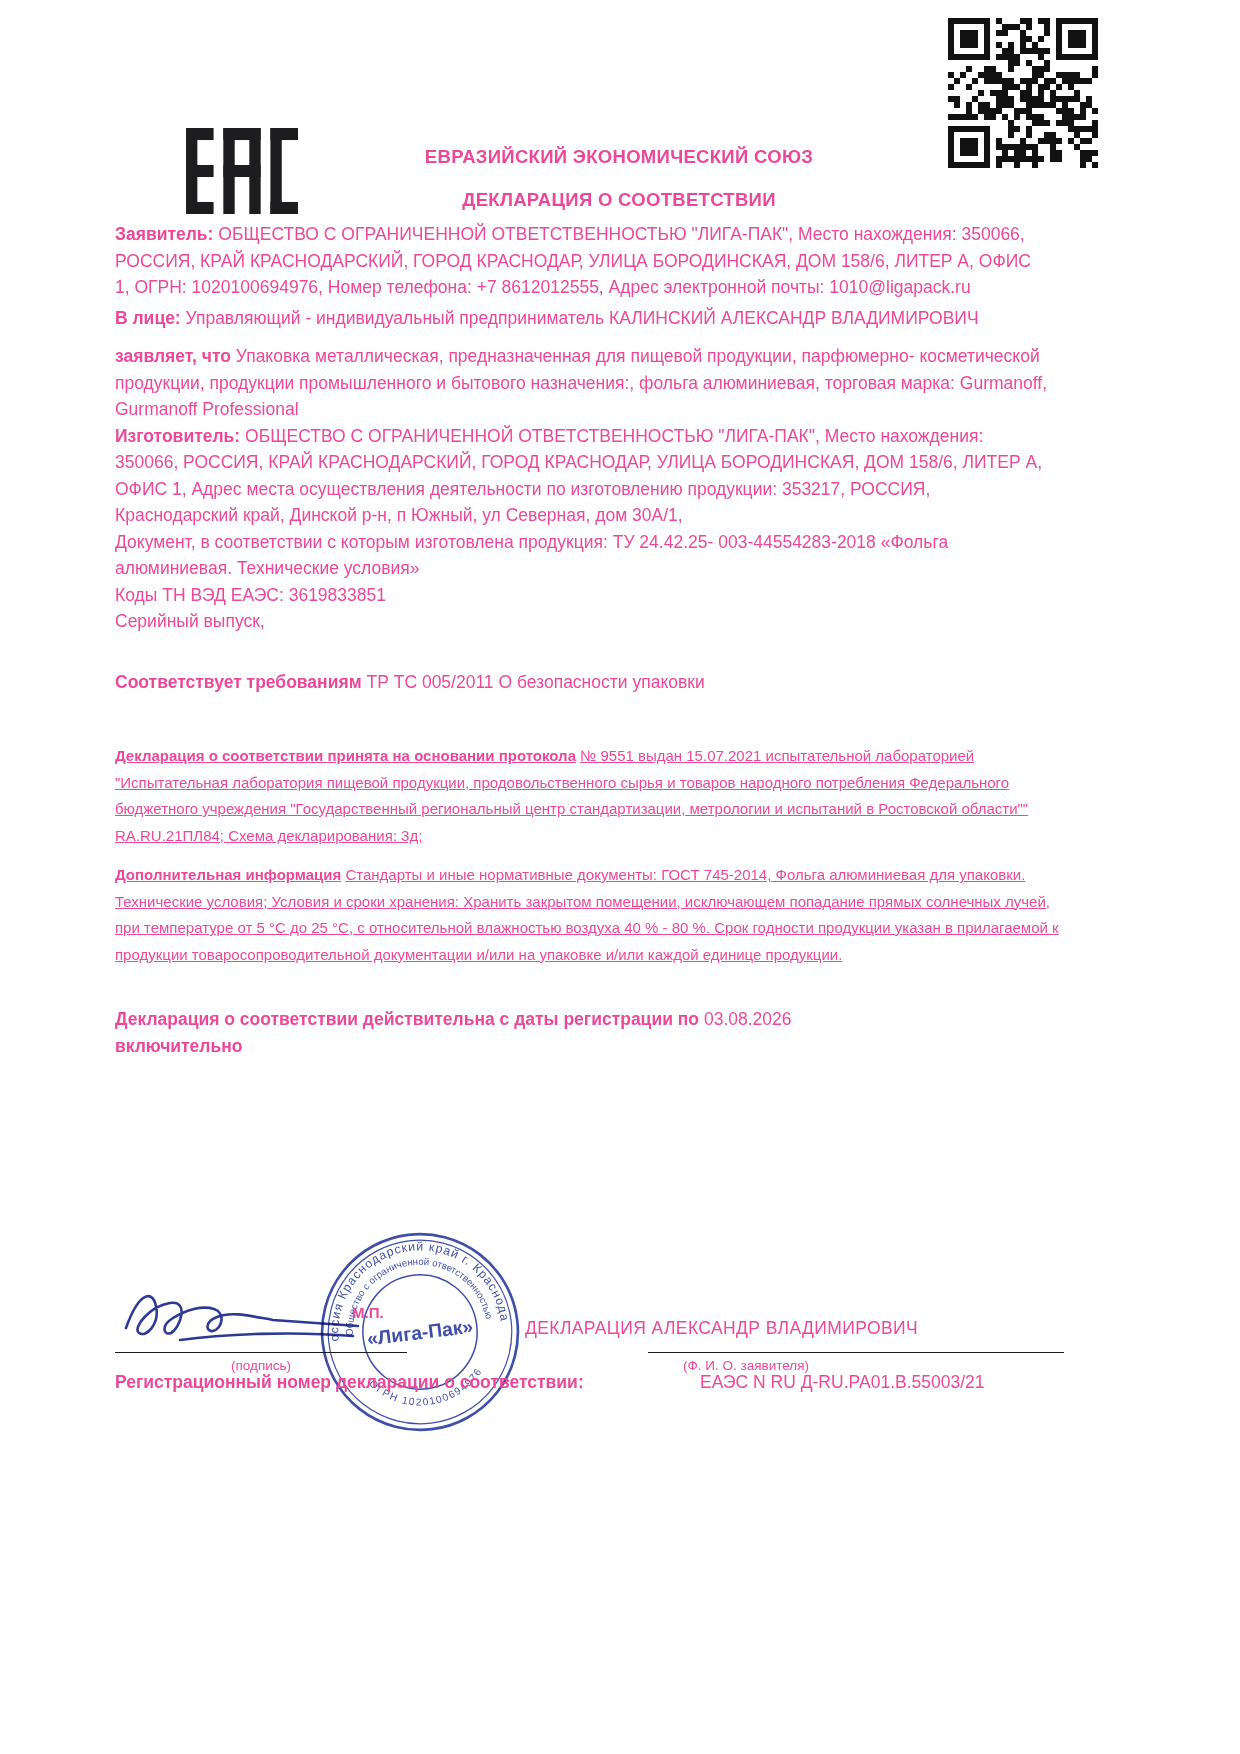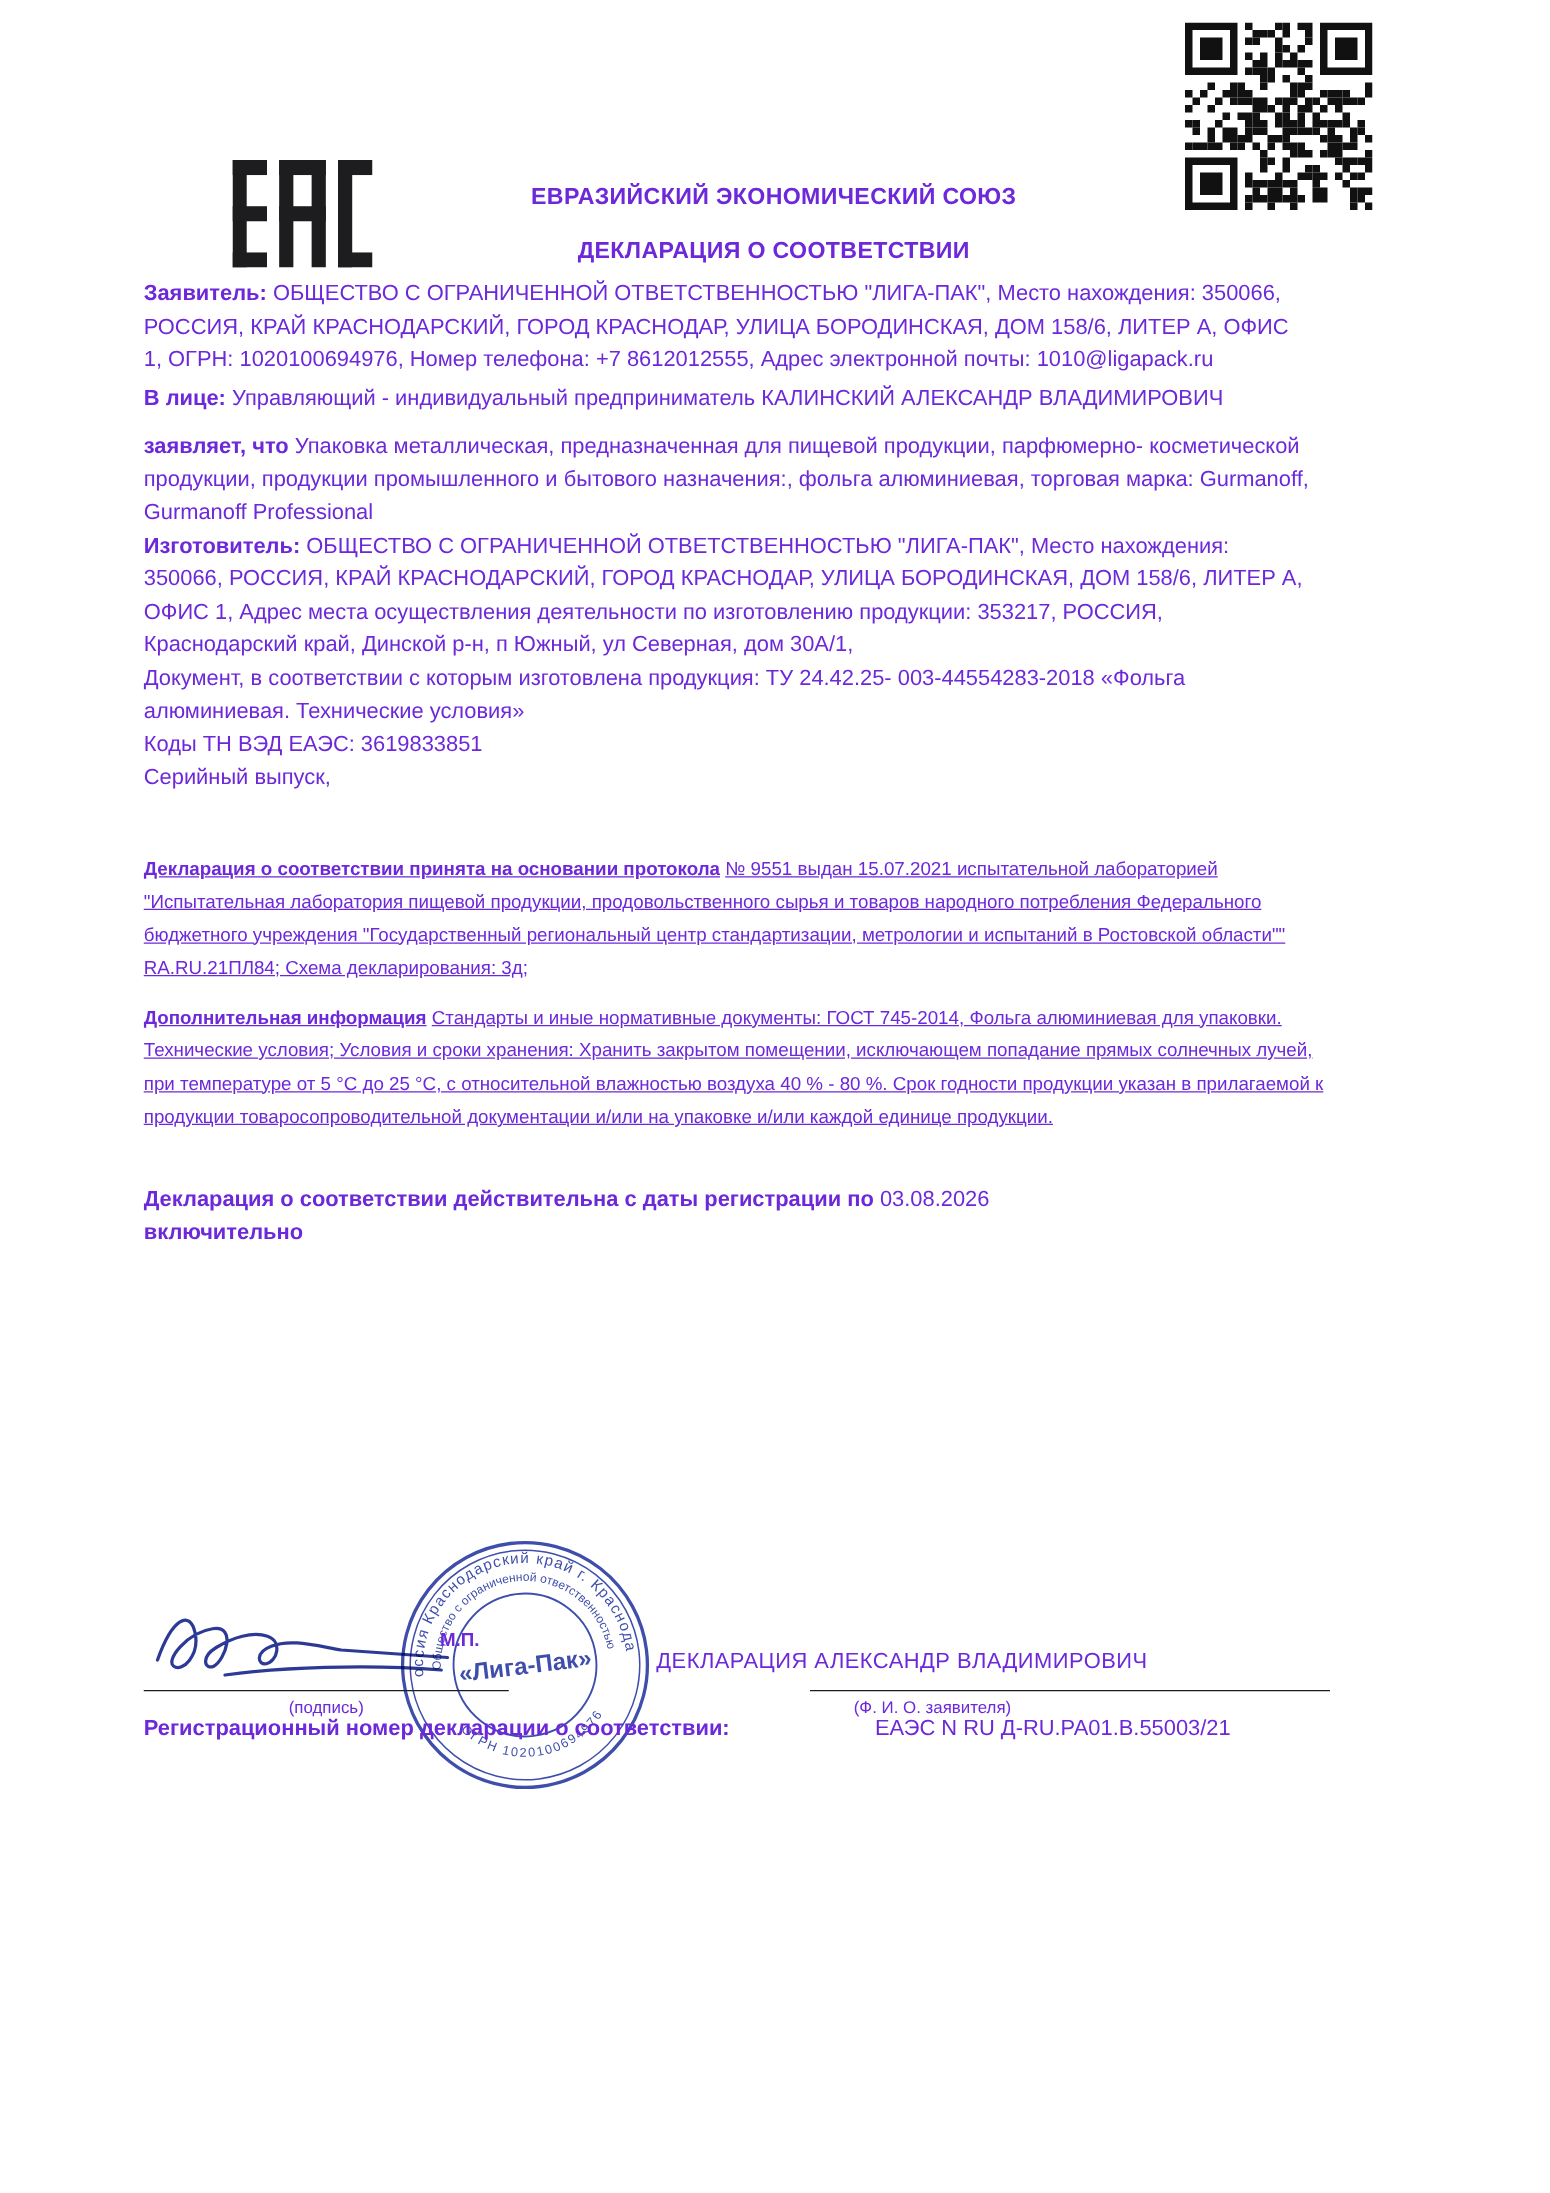--- a/index.html
+++ b/index.html
@@ -4,21 +4,21 @@
 <style>
   * { box-sizing: border-box; }
   html, body { margin: 0; padding: 0; background: #ffffff; }
   .page {
     position: relative;
     width: 1240px;
     height: 1754px;
     margin: 0 auto;
     background: #ffffff;
     font-family: "Liberation Sans", "DejaVu Sans", sans-serif;
-    color: #6d28d9;
+    color: #ec4899;
     overflow: hidden;
   }
   
   .qr-wrap { position: absolute; left: 948px; top: 18px; width: 150px; height: 150px; }
   
   .eac-wrap { position: absolute; left: 186px; top: 128px; width: 112px; height: 86px; }
   
   .content { position: absolute; left: 115px; top: 0; width: 1008px; }
   .titles { margin-top: 146px; text-align: center; }
   .title { font-size: 18.5px; font-weight: bold; letter-spacing: .3px; }
@@ -326,20 +326,21 @@
     <p class="para mt-rep"><span class="lbl">В лице:</span><span>Управляющий - индивидуальный предприниматель КАЛИНСКИЙ АЛЕКСАНДР ВЛАДИМИРОВИЧ</span></p>
 
     <div class="mt-decl">
       <p class="para"><span class="lbl">заявляет, что</span><span>Упаковка металлическая, предназначенная для пищевой продукции, парфюмерно- косметической продукции, продукции промышленного и бытового назначения:, фольга алюминиевая, торговая марка: Gurmanoff, Gurmanoff Professional</span></p>
       <p class="para"><span class="lbl">Изготовитель:</span><span>ОБЩЕСТВО С ОГРАНИЧЕННОЙ ОТВЕТСТВЕННОСТЬЮ "ЛИГА-ПАК", Место нахождения: 350066, РОССИЯ, КРАЙ КРАСНОДАРСКИЙ, ГОРОД КРАСНОДАР, УЛИЦА БОРОДИНСКАЯ, ДОМ 158/6, ЛИТЕР А, ОФИС 1, Адрес места осуществления деятельности по изготовлению продукции: 353217, РОССИЯ, Краснодарский край, Динской р-н, п Южный, ул Северная, дом 30А/1,</span></p>
       <p class="para">Документ, в соответствии с которым изготовлена продукция: ТУ 24.42.25- 003-44554283-2018 «Фольга алюминиевая. Технические условия»</p>
       <p class="para">Коды ТН ВЭД ЕАЭС: 3619833851</p>
       <p class="para">Серийный выпуск,</p>
     </div>
 
+    <p class="para mt-comp"><span class="lbl">Соответствует требованиям</span><span>ТР ТС 005/2011 О безопасности упаковки</span></p>
 
     <p class="para-sm mt-prot"><span class="lbl">Декларация о соответствии принята на основании протокола</span><span>№ 9551 выдан 15.07.2021 испытательной лабораторией "Испытательная лаборатория пищевой продукции, продовольственного сырья и товаров народного потребления Федерального бюджетного учреждения "Государственный региональный центр стандартизации, метрологии и испытаний в Ростовской области"" RA.RU.21ПЛ84; Схема декларирования: 3д;</span></p>
 
     <p class="para-sm mt-info"><span class="lbl">Дополнительная информация</span><span>Стандарты и иные нормативные документы: ГОСТ 745-2014, Фольга алюминиевая для упаковки. Технические условия; Условия и сроки хранения: Хранить закрытом помещении, исключающем попадание прямых солнечных лучей, при температуре от 5 °С до 25 °С, с относительной влажностью воздуха 40 % - 80 %. Срок годности продукции указан в прилагаемой к продукции товаросопроводительной документации и/или на упаковке и/или каждой единице продукции.</span></p>
 
     <p class="para mt-valid"><span class="lbl">Декларация о соответствии действительна с даты регистрации по</span><span>03.08.2026</span><span class="b block-line">включительно</span></p>
 
   </div>
 
   <div class="sig-section">

